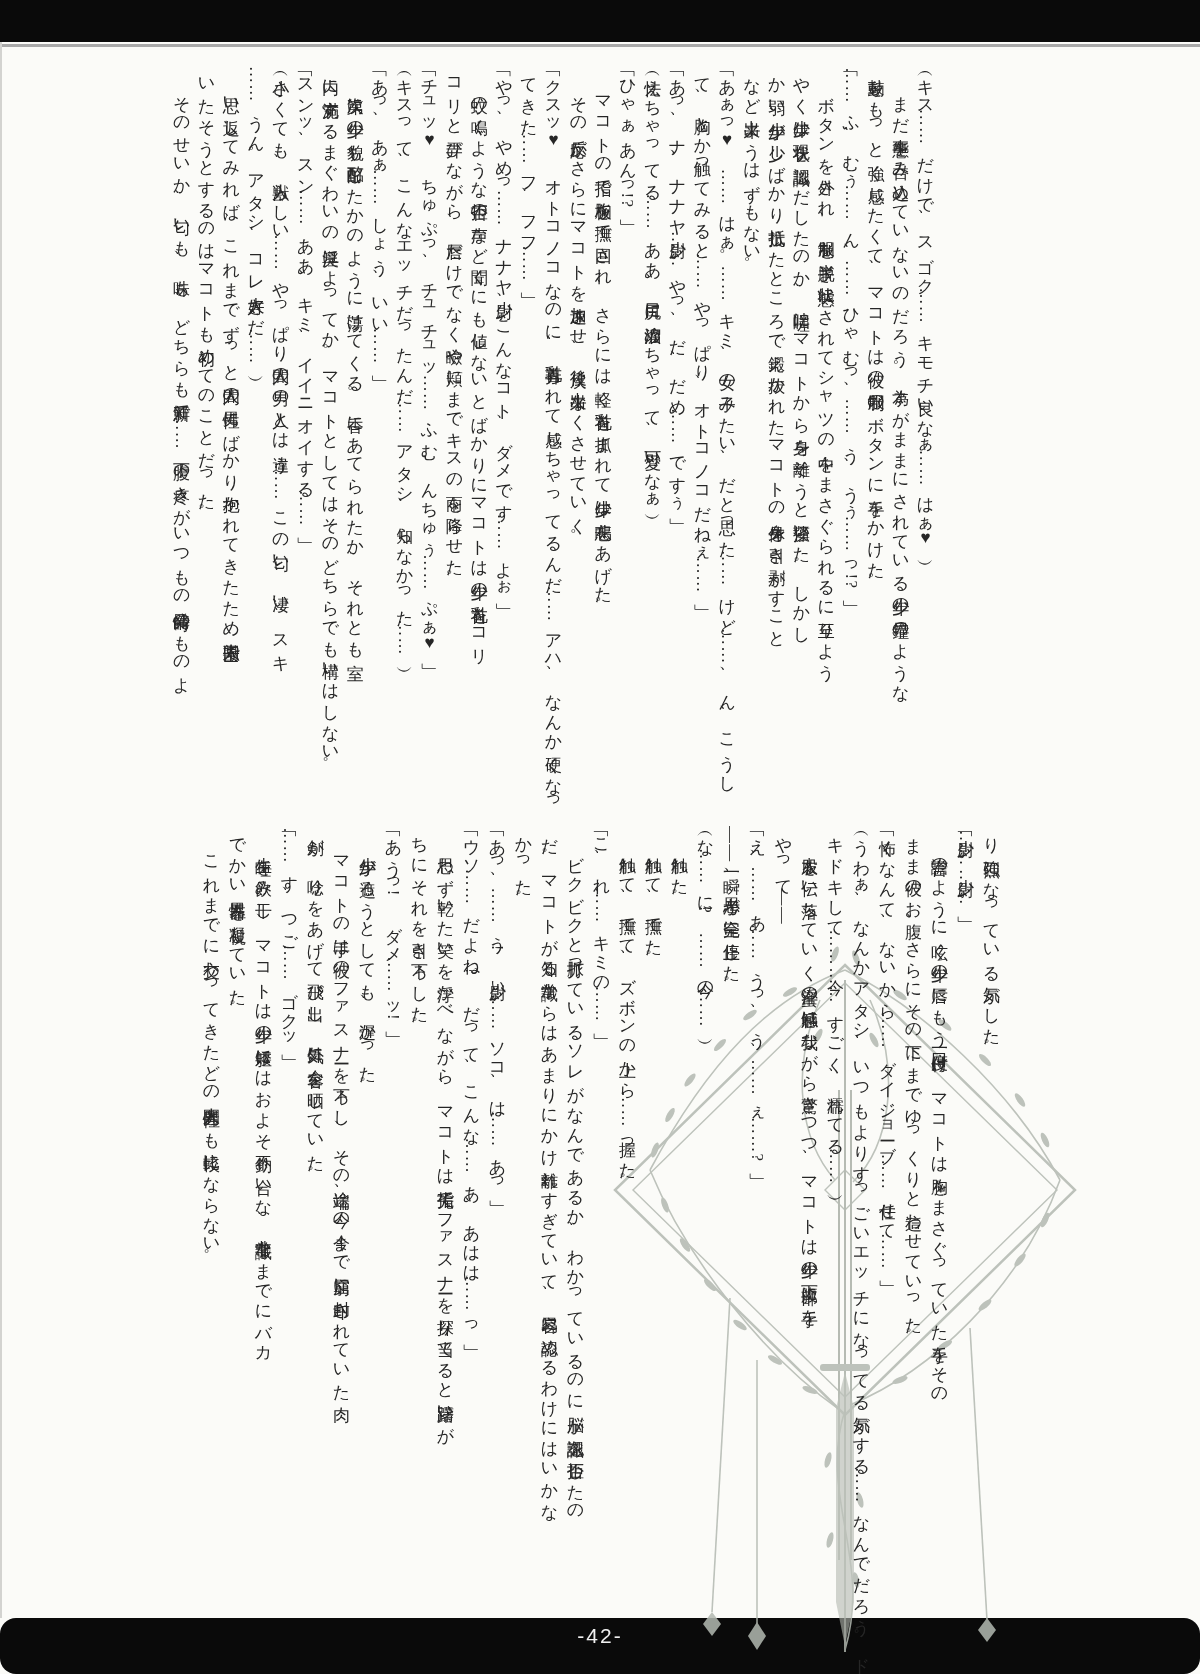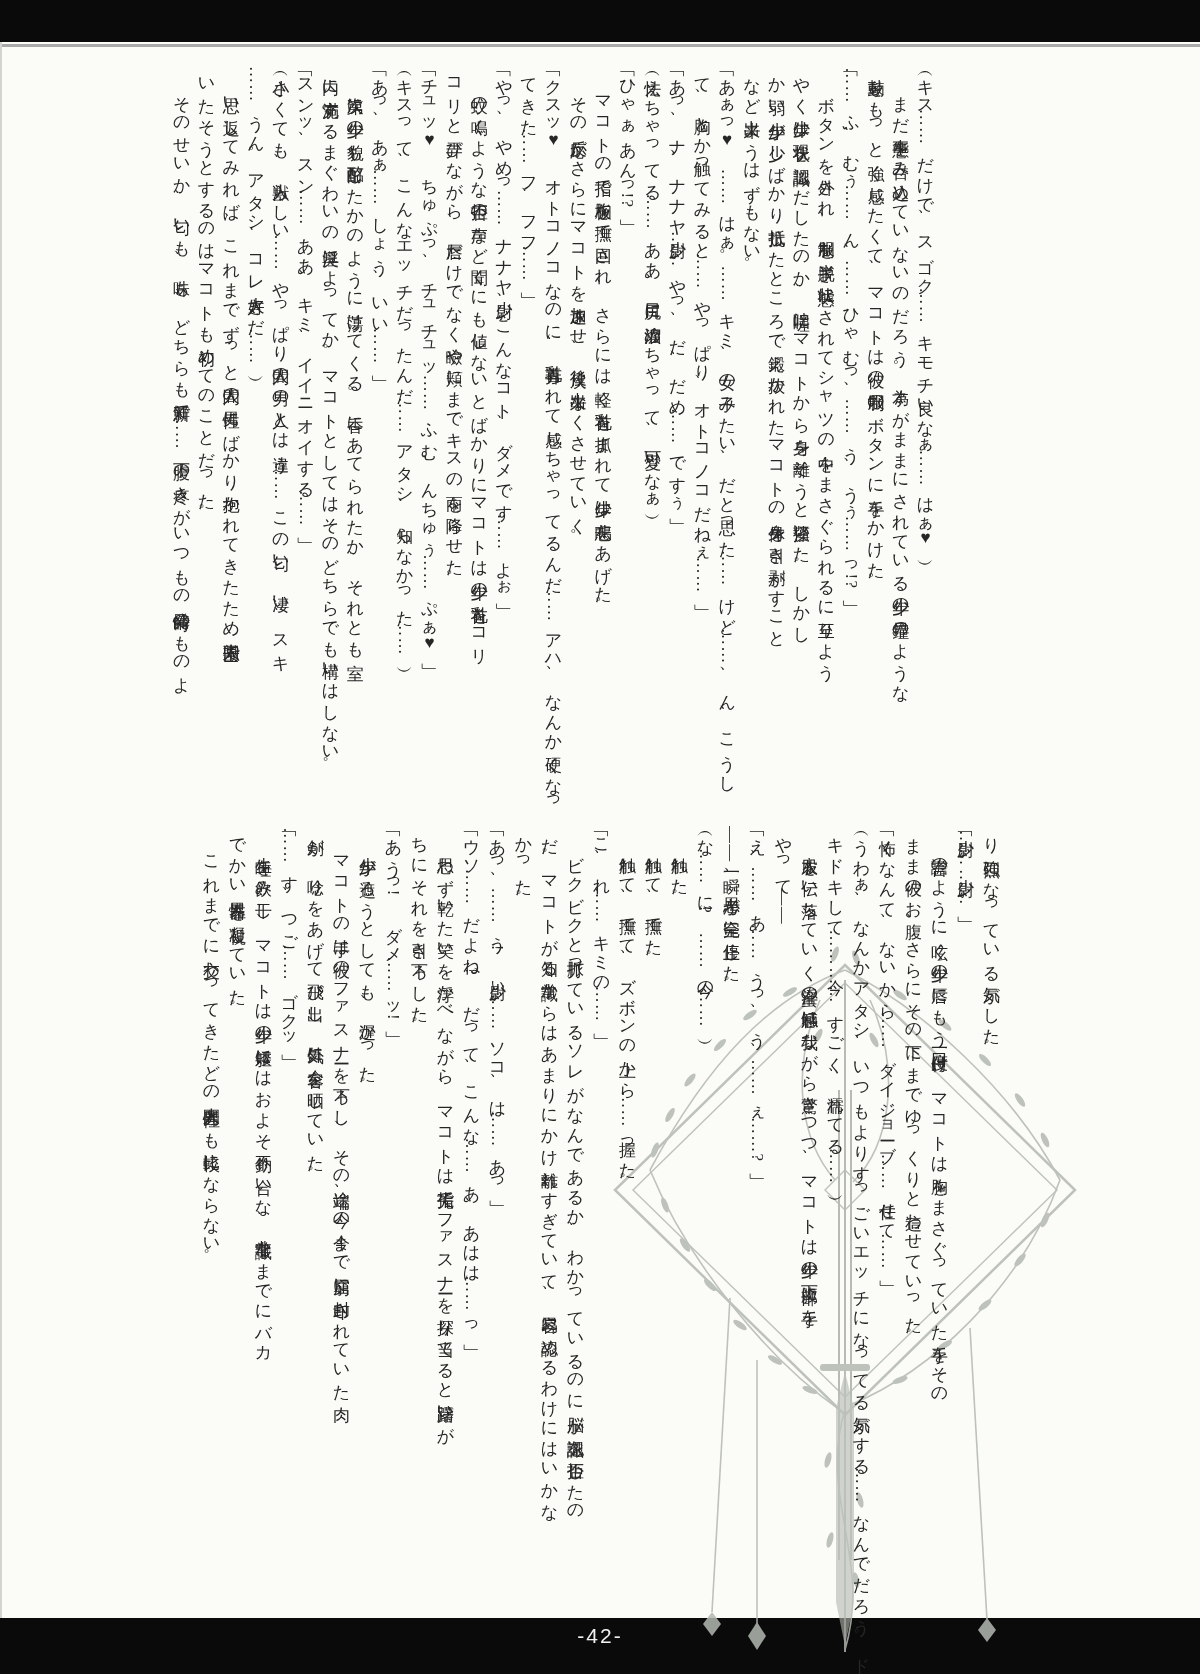--- a/index.html
+++ b/index.html
@@ -21,21 +21,21 @@
   .topbar-underline{
     position:absolute;top:44px;left:0;width:1200px;height:3px;
     background:#a9a9a9;z-index:1;
   }
   .left-edge{
     position:absolute;top:42px;left:0;width:2px;height:1576px;
     background:#d3d3d0;z-index:1;
   }
   .bottombar{
     position:absolute;top:1618px;left:0;width:1200px;height:56px;
-    background:var(--bar);z-index:2;
+    background:var(--bar);z-index:2;border-radius:16px;
   }
   .pagenum{
     position:absolute;top:6px;left:0;width:100%;
     text-align:center;color:#f0f0f0;
     font-family:"Liberation Sans","DejaVu Sans",sans-serif;
     font-size:21px;letter-spacing:2px;
   }
   .watermark{
     position:absolute;left:590px;top:940px;z-index:3;
     opacity:.85;

